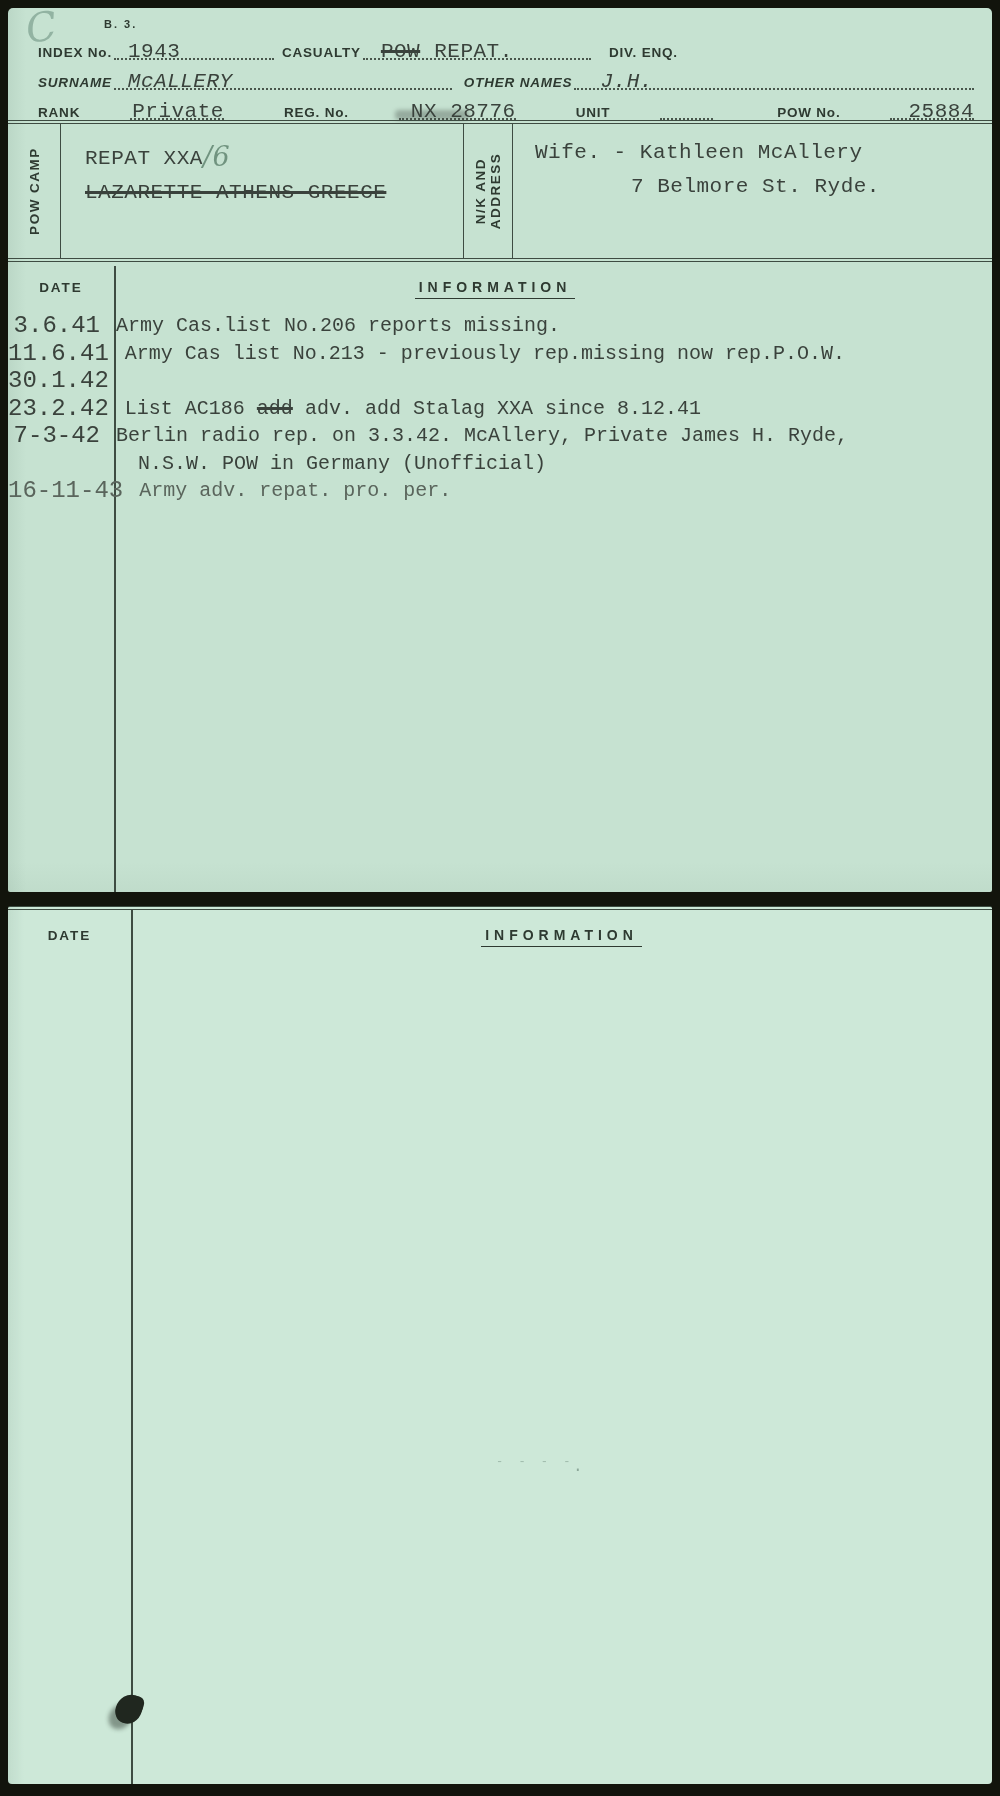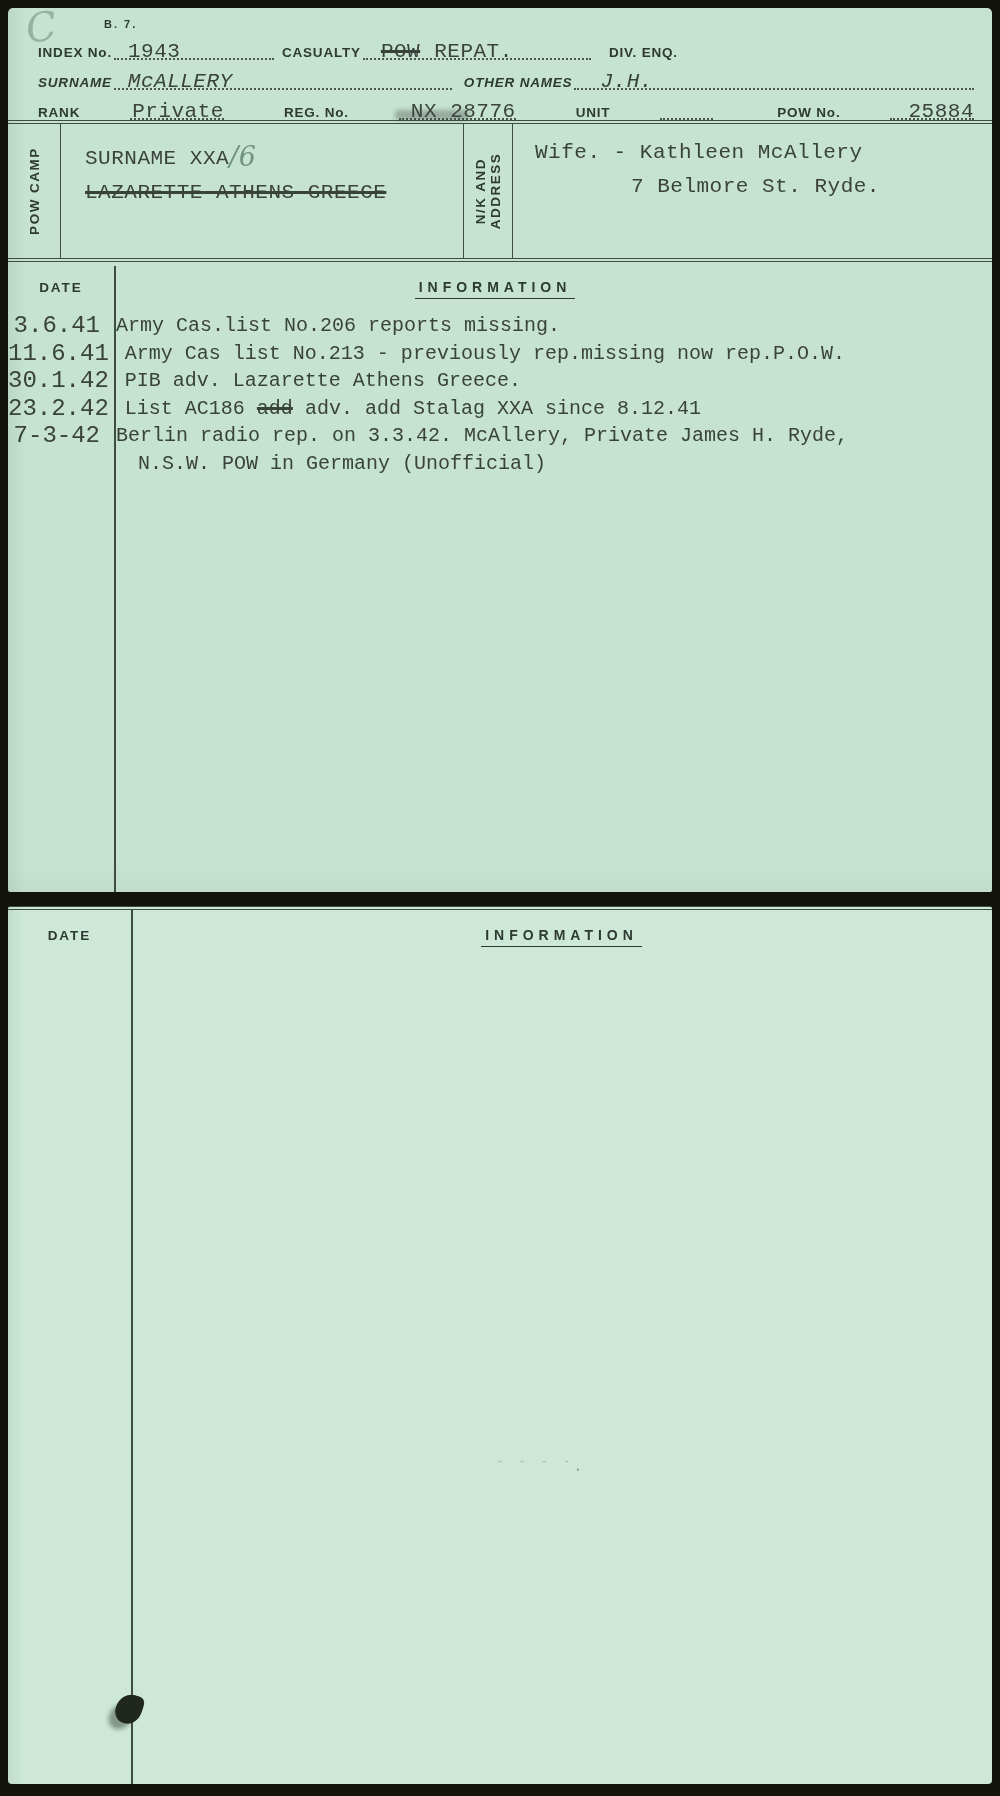--- a/index.html
+++ b/index.html
@@ -126,21 +126,21 @@
     transform:rotate(18deg);
   }
   .scuff{position:absolute;color:#7d988a;font-family:"Liberation Mono",monospace;}
 </style>
 </head>
 <body>
 
 <div class="card" id="card1">
 
   <div id="handC">C</div>
-  <div id="b3">B. 7.</div>
+  <div id="b3">B. 3.</div>
 
   <div class="hrow" style="top:22px;">
     <span class="plabel">INDEX No.</span>
     <span class="fill" style="width:160px;padding-left:14px;">
       <span class="typed">1943</span>
     </span>
     <span class="plabel" style="margin-left:6px;text-align:right;">CASUALTY</span>
     <span class="fill" style="width:228px;padding-left:18px;">
       <span class="typed struck">POW</span>
       <span class="typed" style="margin-left:14px;">REPAT.</span>
@@ -178,21 +178,21 @@
       <span class="typed">25884</span>
     </span>
   </div>
 
   <div id="campbox">
     <div class="rotcol" id="campcol">
       <span class="rotlabel">POW CAMP</span>
     </div>
     <div id="campcontent">
       <div class="typed campline">
-        <span>SURNAME XXA</span><span class="hand">/6</span>
+        <span>REPAT XXA</span><span class="hand">/6</span>
       </div>
       <div class="typed campline struck">LAZARETTE-ATHENS-GREECE</div>
     </div>
     <div class="rotcol" id="nokcol">
       <span class="rotlabel">
         <span>N/K AND</span><br>
         <span>ADDRESS</span>
       </span>
     </div>
     <div id="nokcontent">
@@ -215,35 +215,38 @@
           </div>
         </div>
         <div class="trow">
           <div class="tdate">11.6.41</div>
           <div class="tinfo">
             <div>Army Cas list No.213 - previously rep.missing now rep.P.O.W.</div>
           </div>
         </div>
         <div class="trow">
           <div class="tdate">30.1.42</div>
-          <div class="tinfo">
-            <div>PIB adv. Lazarette Athens Greece.</div>
-          </div>
         </div>
         <div class="trow">
           <div class="tdate">23.2.42</div>
           <div class="tinfo">
             <div>List AC186 <span class="struck">add</span> adv. add Stalag XXA since 8.12.41</div>
           </div>
         </div>
         <div class="trow">
           <div class="tdate">7-3-42</div>
           <div class="tinfo">
             <div>Berlin radio rep. on 3.3.42. McAllery, Private James H. Ryde,</div>
             <div class="cont">N.S.W. POW in Germany (Unofficial)</div>
+          </div>
+        </div>
+        <div class="trow faded">
+          <div class="tdate">16-11-43</div>
+          <div class="tinfo">
+            <div>Army adv. repat. pro. per.</div>
           </div>
         </div>
       </div>
   </div>
 </div>
 
 <div class="card" id="card2">
   <div class="tbl" id="tbl2">
     <div class="vdivider"></div>
     <div class="date-h">DATE</div>

